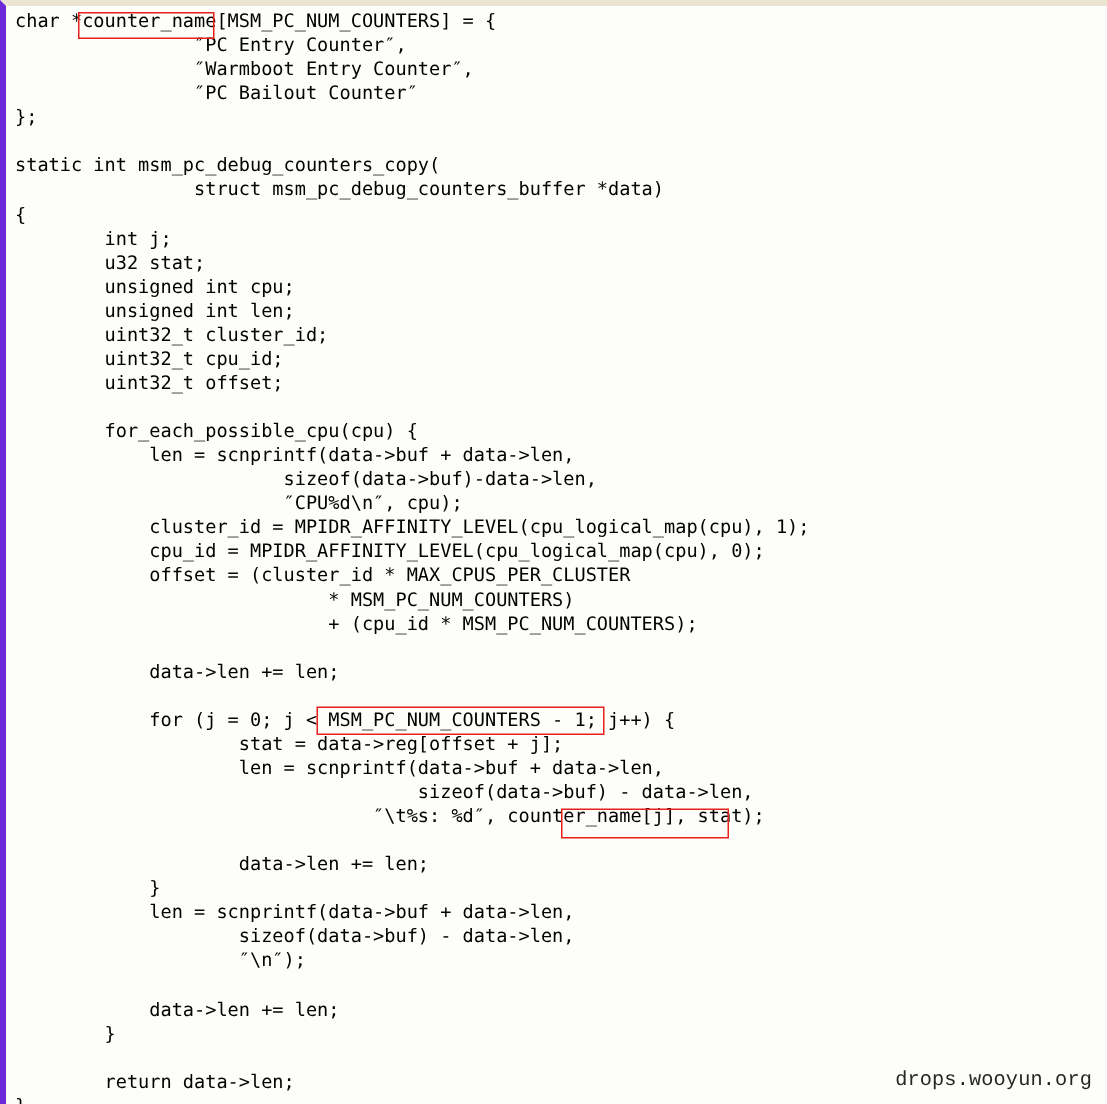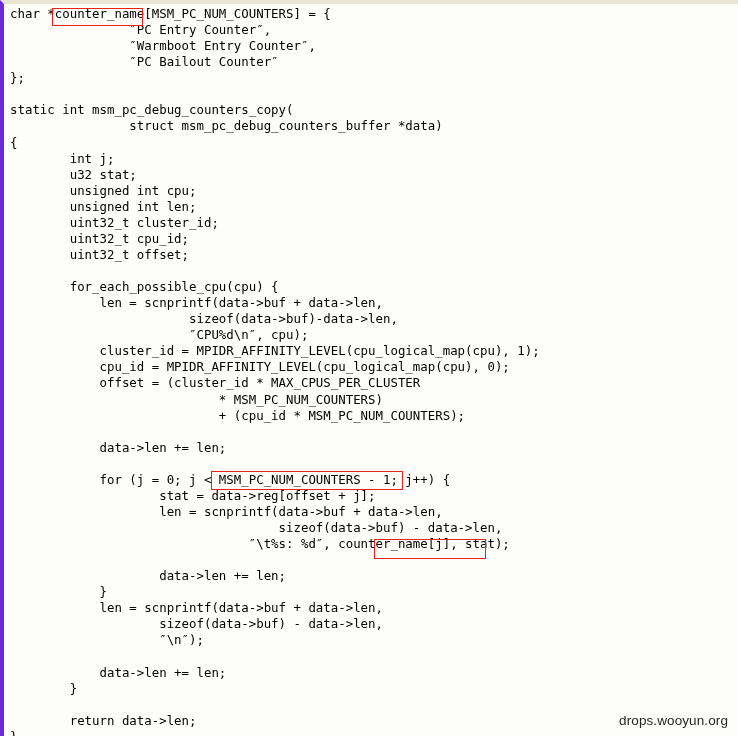--- a/index.html
+++ b/index.html
@@ -43,21 +43,21 @@
     position: absolute;
     border: 1.4px solid #e8211a;
     box-sizing: border-box;
     pointer-events: none;
     background: transparent;
   }
   #watermark {
     position: absolute;
     right: 10px;
     bottom: 8px;
-    font-family: Liberation Sans, sans-serif;
+    font-family: Liberation Mono, monospace;
     font-size: 13.5px;
     color: #262626;
     letter-spacing: 0.1px;
     white-space: nowrap;
   }
 </style>
 </head>
 <body>
 
 <div id="page">

